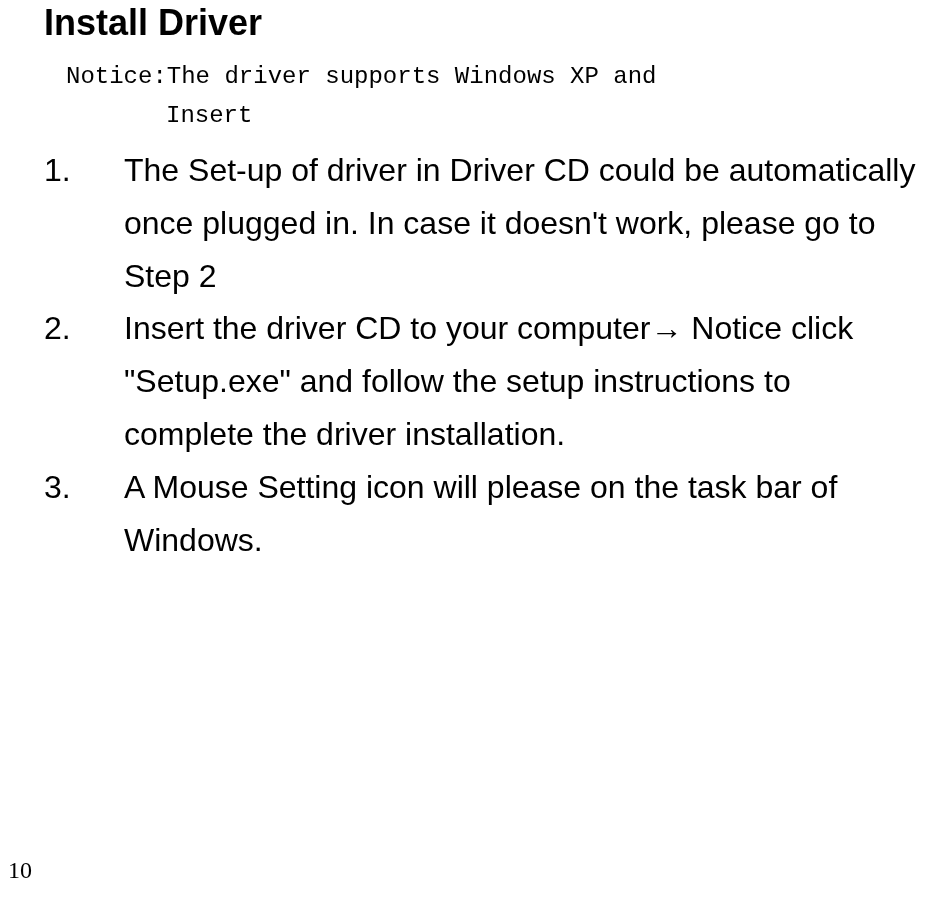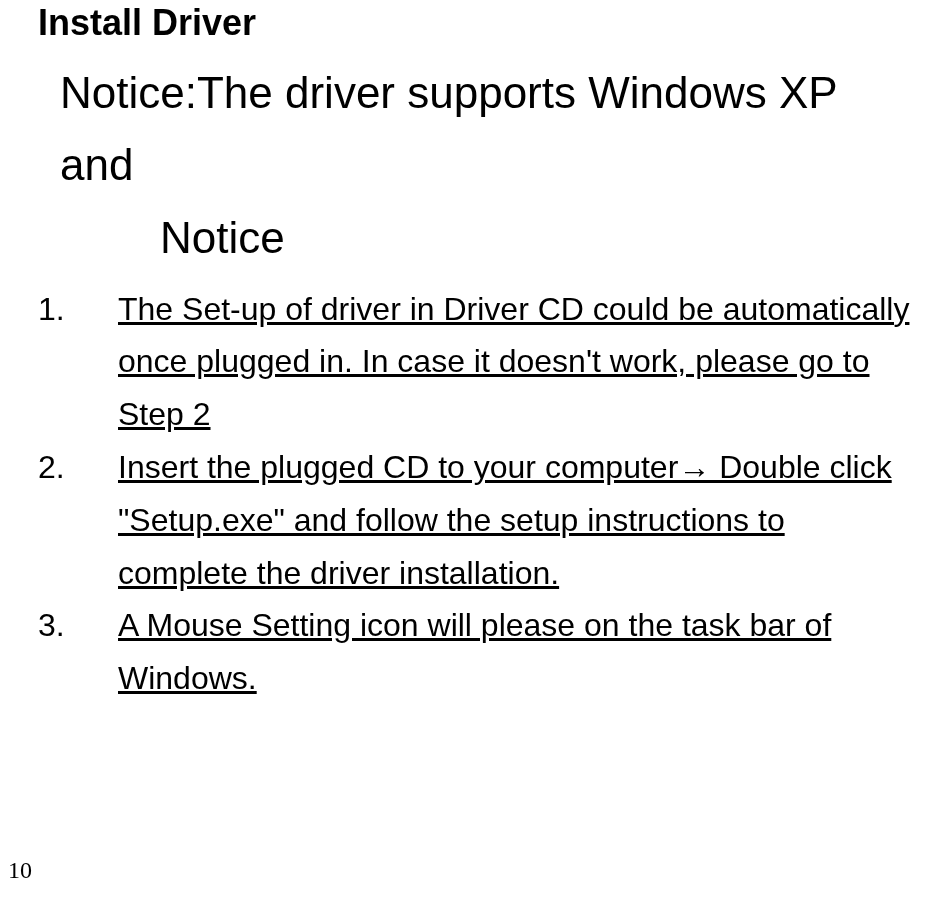--- a/index.html
+++ b/index.html
@@ -13,79 +13,80 @@
       background: #ffffff;
       font-family: Arial, Helvetica, sans-serif;
       color: #000000;
       padding: 0;
       position: relative;
     }
     .content {
       padding-left: 38px;
       padding-right: 10px;
       padding-top: 0;
+      margin-left: 6px;
     }
     .heading {
       font-size: 36px;
       font-weight: bold;
       margin-bottom: 10px;
       line-height: 1.3;
     }
     .notice {
-      font-size: 44px;
+      font-size: 24px;
       line-height: 1.65;
       padding-left: 22px;
       margin-bottom: 8px;
+      font-family: Liberation Mono, monospace;
     }
     .notice-line2 {
       padding-left: 100px;
     }
     .list {
       font-size: 32px;
       line-height: 1.65;
     }
     .list-item {
       display: flex;
       margin-bottom: 0;
     }
     .list-number {
       width: 80px;
       flex-shrink: 0;
     }
     .list-text {
       flex: 1;
-      text-decoration: underline;
     }
     .page-number {
       position: absolute;
       bottom: 18px;
       left: 8px;
       font-family: "Times New Roman", Times, serif;
       font-size: 24px;
     }
   </style>
 </head>
 <body>
 
 <div class="content">
   <h1 class="heading">Install Driver</h1>
 
   <div class="notice">
     <div>Notice:The driver supports Windows XP and</div>
-    <div class="notice-line2">Notice</div>
+    <div class="notice-line2">Insert</div>
   </div>
 
   <div class="list">
     <div class="list-item">
       <div class="list-number">1.</div>
       <div class="list-text">The Set-up of driver in Driver CD could be automatically once plugged in. In case it doesn't work, please go to Step 2</div>
     </div>
     <div class="list-item">
       <div class="list-number">2.</div>
-      <div class="list-text">Insert the plugged CD to your computer→ Double click "Setup.exe" and follow the setup instructions to complete the driver installation.</div>
+      <div class="list-text">Insert the driver CD to your computer→ Notice click "Setup.exe" and follow the setup instructions to complete the driver installation.</div>
     </div>
     <div class="list-item">
       <div class="list-number">3.</div>
       <div class="list-text">A Mouse Setting icon will please on the task bar of Windows.</div>
     </div>
   </div>
 </div>
 
 <div class="page-number">10</div>
 

